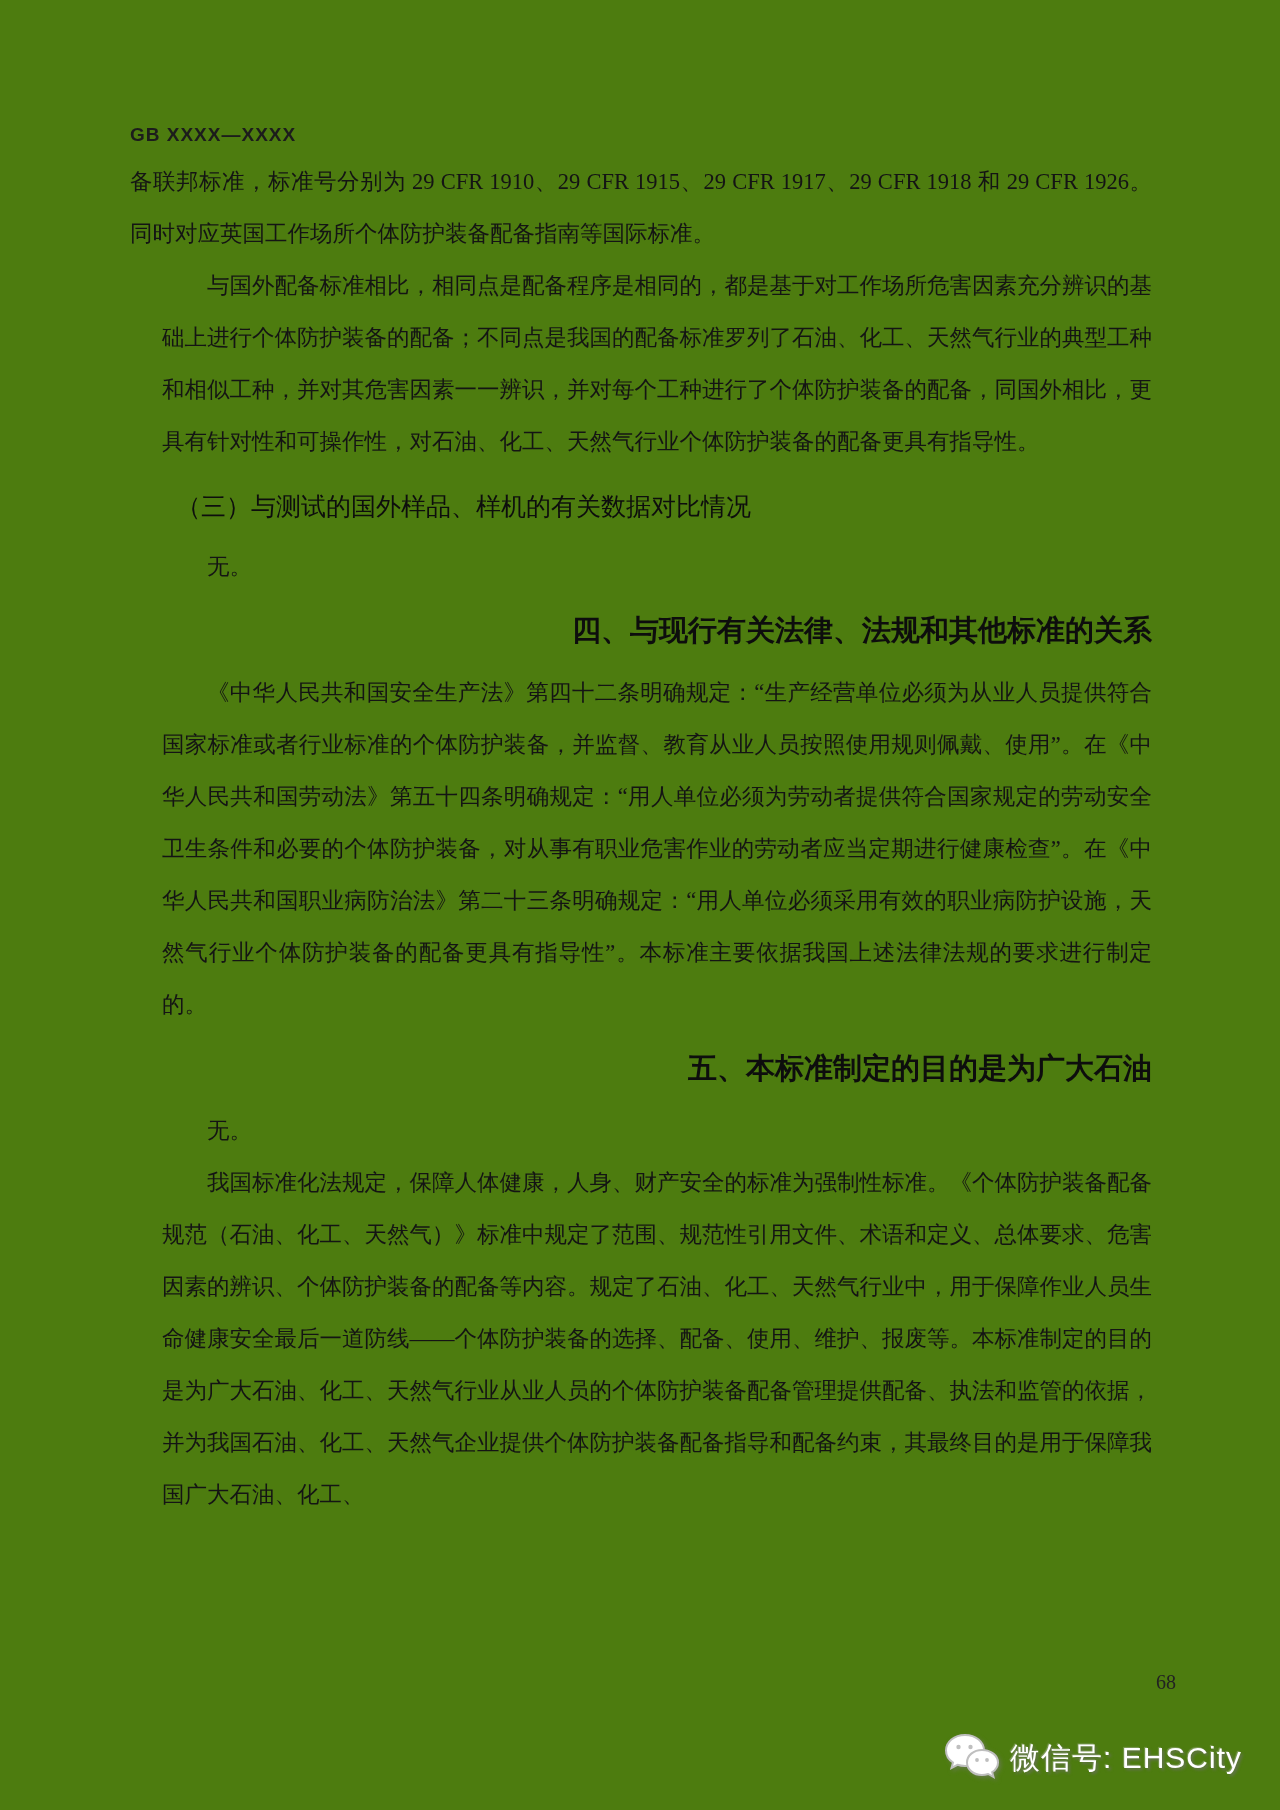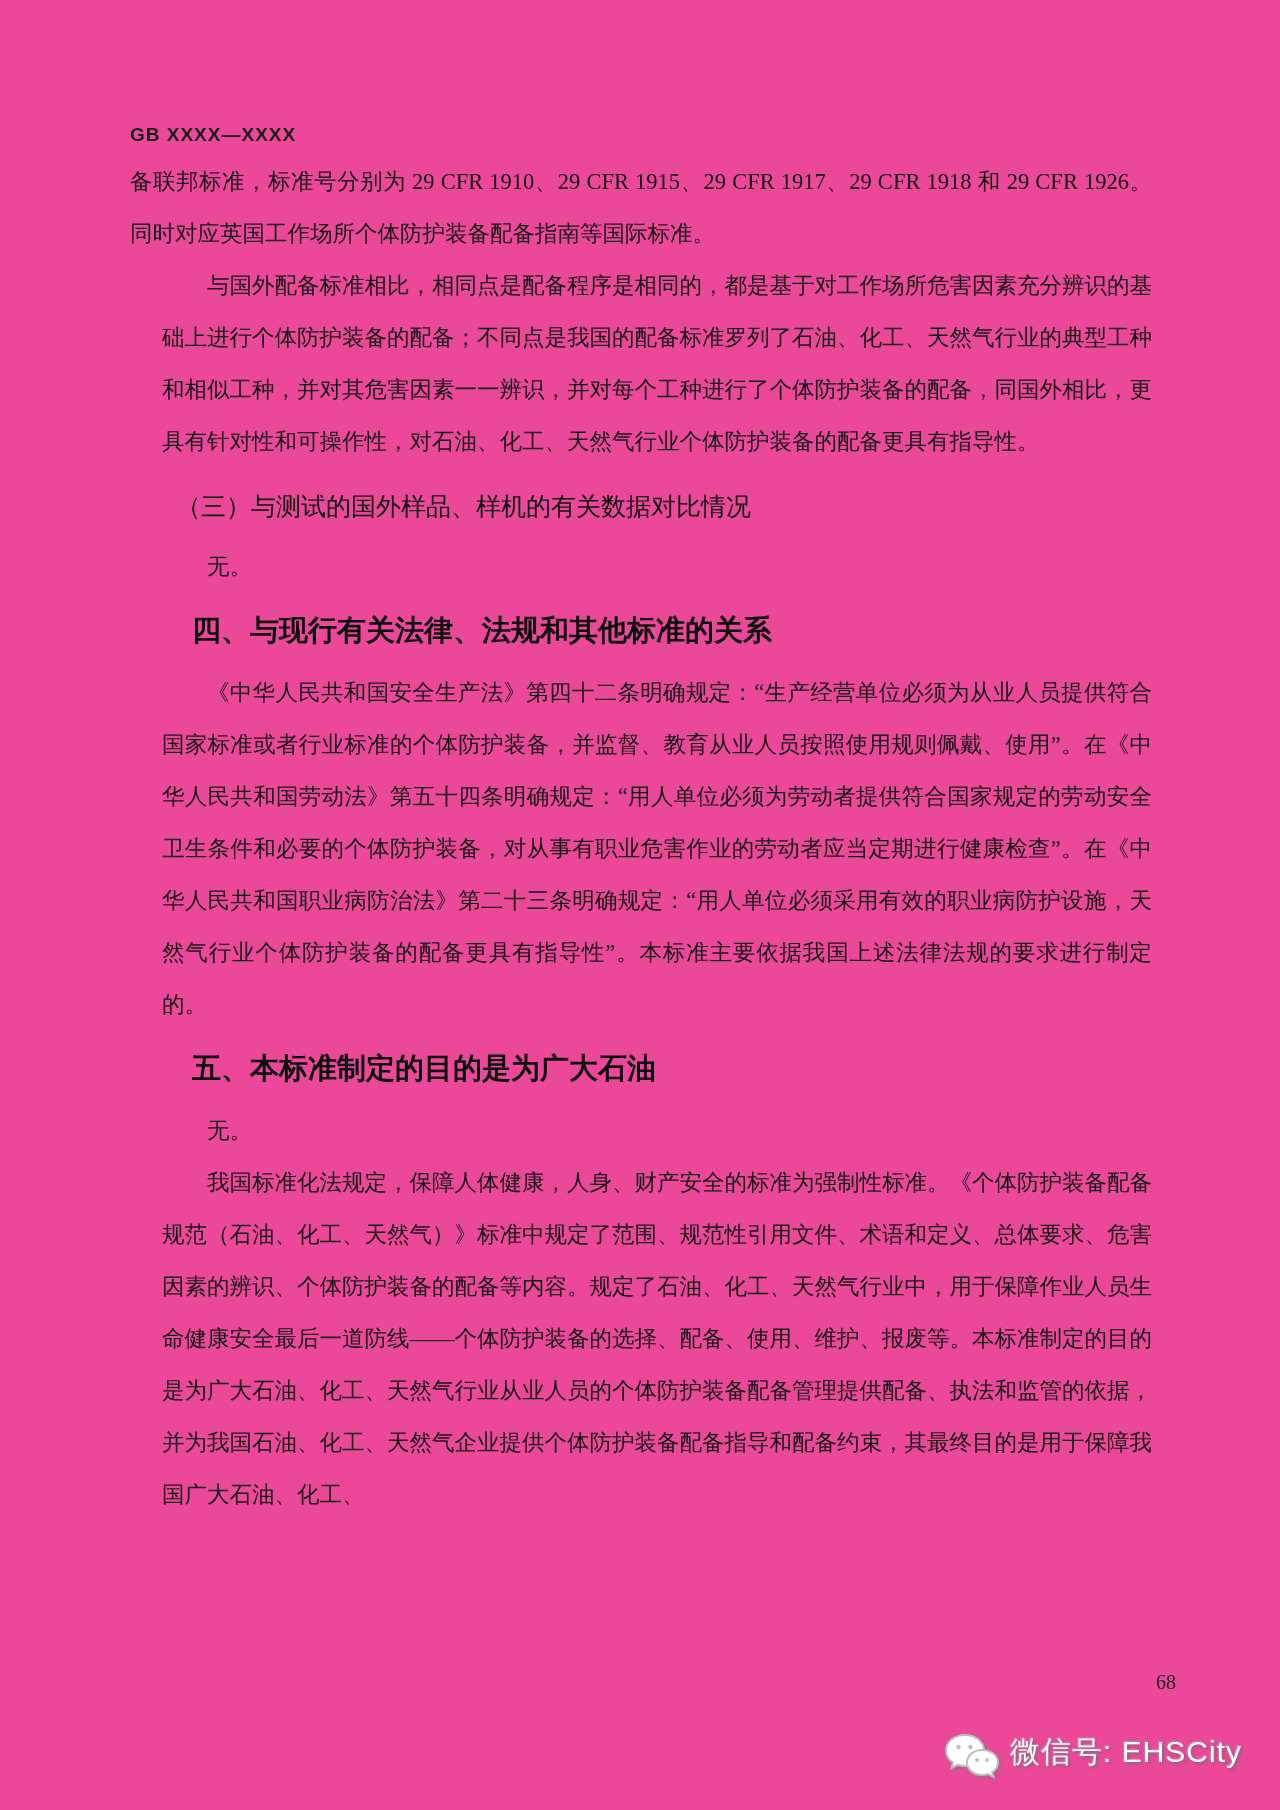--- a/index.html
+++ b/index.html
@@ -4,21 +4,21 @@
 <style>
   html, body {
     margin: 0;
     padding: 0;
     background: #ffffff;
   }
   .page {
     position: relative;
     width: 1280px;
     height: 1810px;
-    background: #ec4899;
+    background: #4d7c0f;
     color: #111111;
     overflow: hidden;
     font-family: "Liberation Serif", "DejaVu Serif", serif;
   }
   .doc-header {
     position: absolute;
     top: 124px;
     left: 130px;
     font-family: "Liberation Sans", "DejaVu Sans", sans-serif;
     font-size: 19px;
@@ -49,34 +49,36 @@
     font-weight: 400;
     color: #0d0d0d;
   }
   h2.h-main {
     margin: 18px 0 16px 0;
     padding-left: 62px;
     font-family: "Liberation Sans", "DejaVu Sans", sans-serif;
     font-size: 29px;
     font-weight: 700;
     color: #0d0d0d;
+    text-align: right;
   }
   .page-number {
     position: absolute;
     top: 1655px;
     right: 104px;
     font-size: 20px;
     color: #222222;
     margin-top: 16px;
   }
   .footer {
     position: absolute;
     right: 38px;
     bottom: 26px;
     display: flex;
+    align-items: center;
     gap: 10px;
   }
   .wechat-icon {
     display: inline-block;
     width: 58px;
     height: 52px;
     filter: drop-shadow(2px 2px 2px rgba(120,120,120,0.55));
   }
   .wechat-text {
     font-family: "Liberation Sans", "DejaVu Sans", sans-serif;

